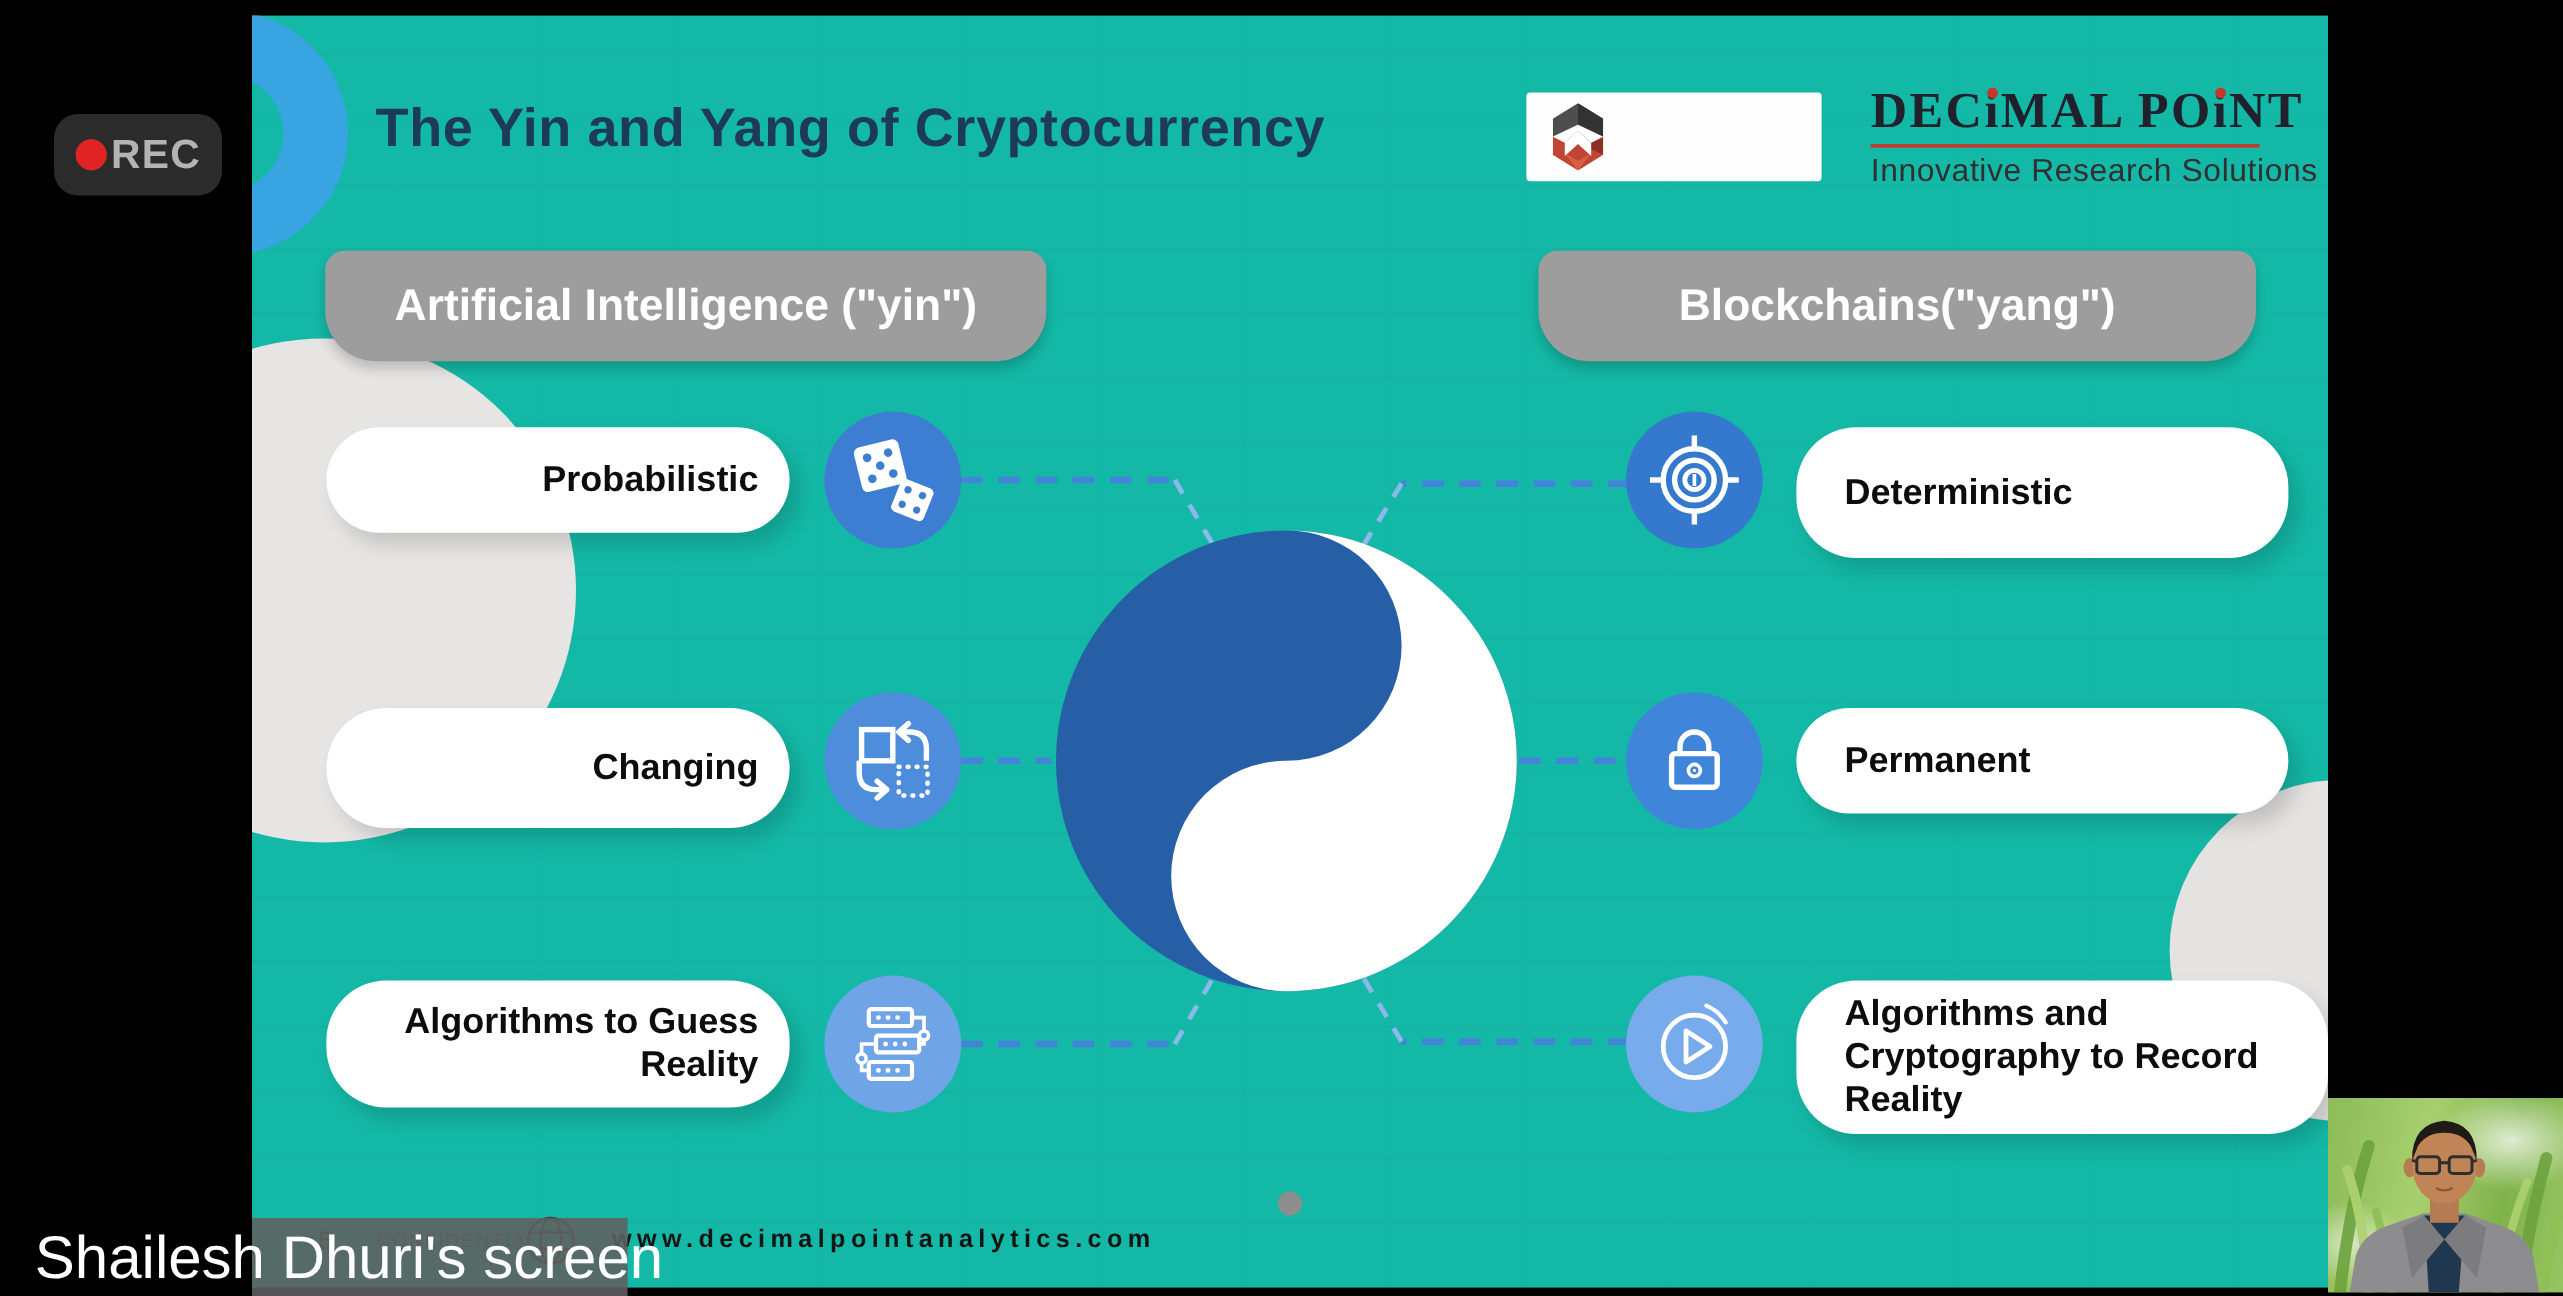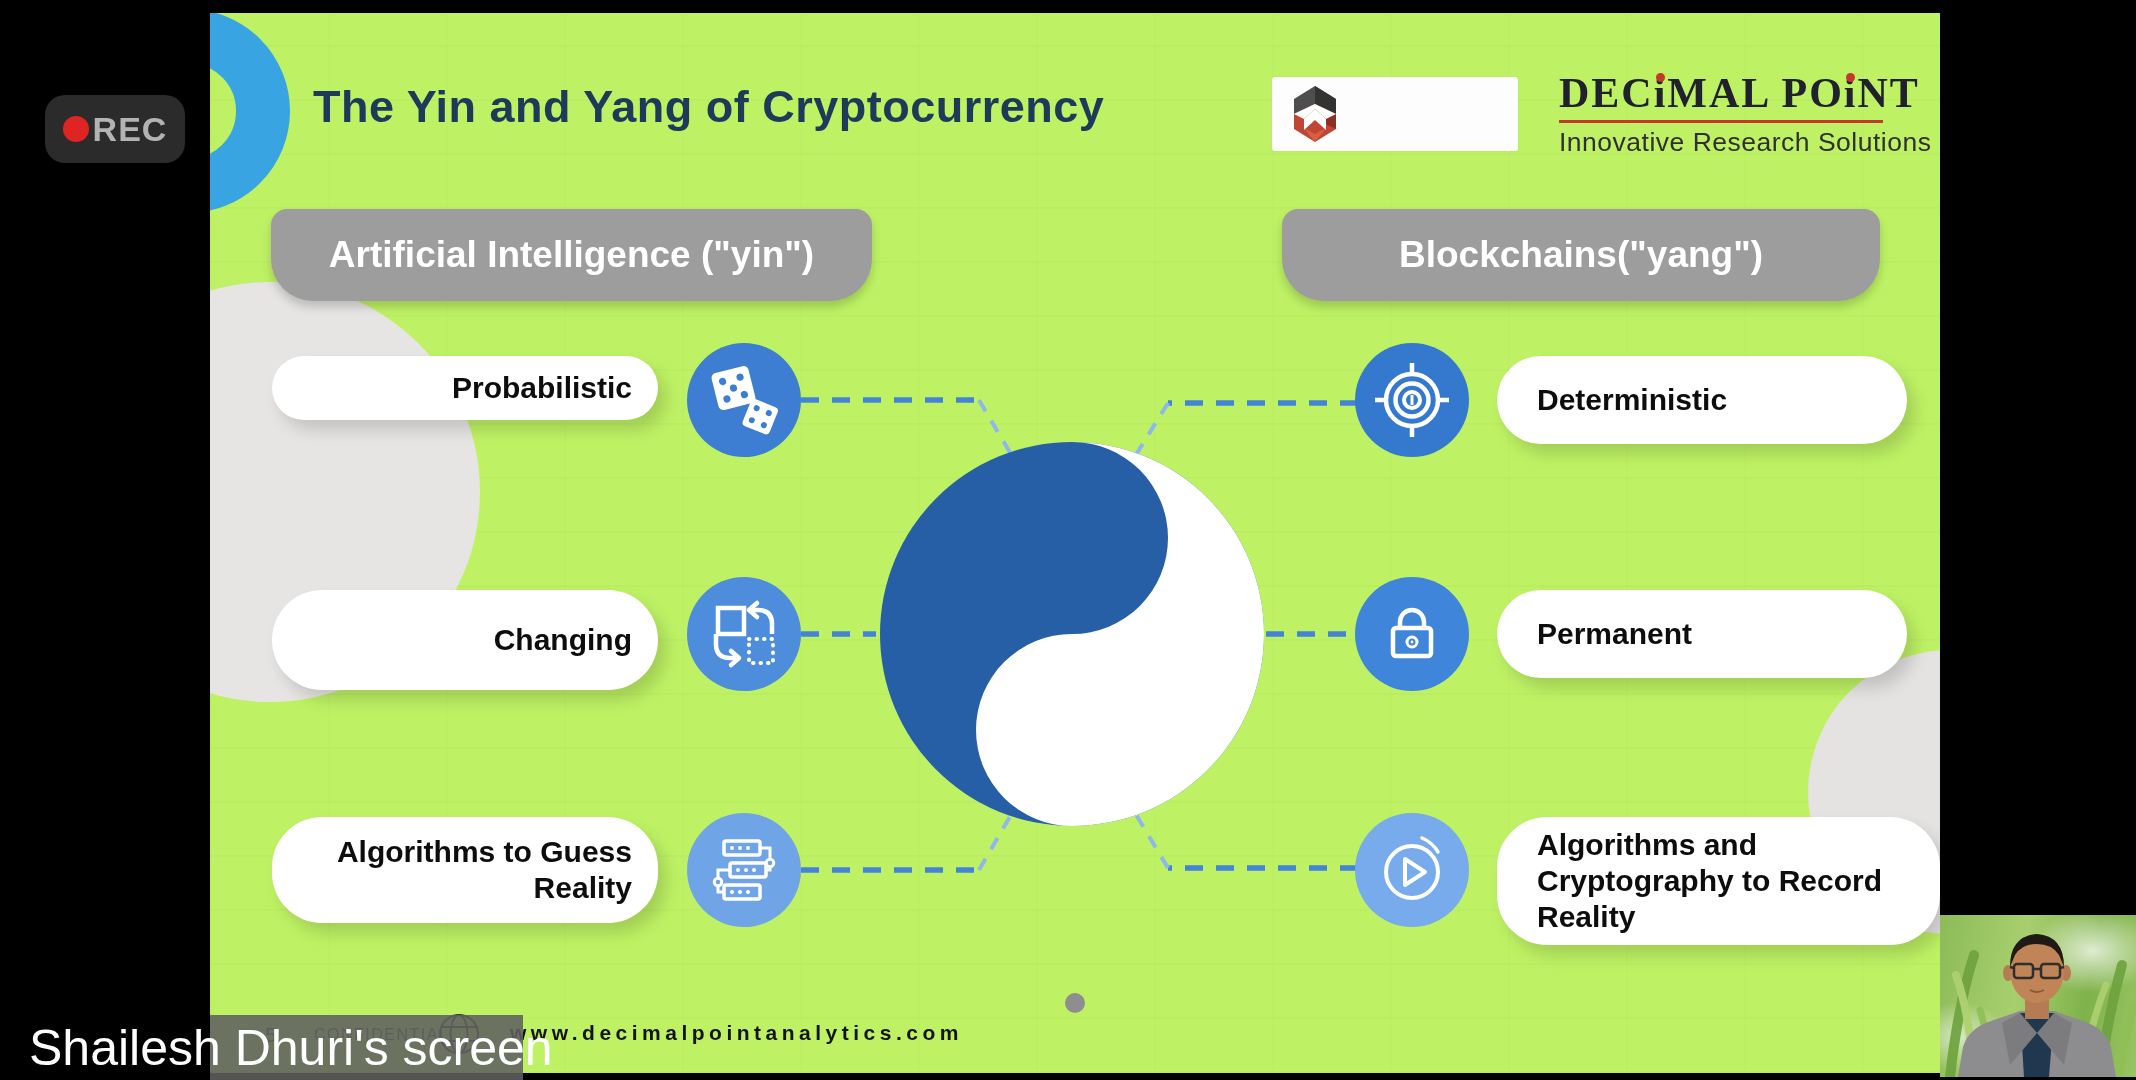--- a/index.html
+++ b/index.html
@@ -1,19 +1,19 @@
 <!DOCTYPE html>
 <html><head>
 <meta charset="utf-8">
 <style>
   html,body{margin:0;padding:0;background:#000;}
   #stage{position:relative;width:2136px;height:1080px;background:#000;overflow:hidden;
          font-family:"Liberation Sans",sans-serif;}
   
-  #slide{position:absolute;left:210px;top:13px;width:1730px;height:1060px;background:#bef264;overflow:hidden;}
+  #slide{position:absolute;left:210px;top:13px;width:1730px;height:1060px;background:#14b8a6;overflow:hidden;}
   #slide::before{content:"";position:absolute;inset:0;
     background:
       repeating-linear-gradient(0deg, rgba(0,0,0,0.018) 0 2px, transparent 2px 54px),
       repeating-linear-gradient(90deg, rgba(0,0,0,0.010) 0 2px, transparent 2px 118px);
     pointer-events:none;}
   .abs{position:absolute;}
   
   .donut{left:-124px;top:-4px;width:204px;height:204px;border-radius:50%;
          border:54px solid #38a4e2;box-sizing:border-box;background:transparent;}
   .gray-circle-left{left:-150px;top:269px;width:420px;height:420px;border-radius:50%;background:#e6e5e3;}
@@ -38,24 +38,24 @@
                display:flex;align-items:center;justify-content:center;
                color:#fff;font-size:37px;font-weight:700;
                box-shadow:0 6px 10px rgba(0,0,0,0.18);white-space:nowrap;}
   #hdr-left{left:61px;top:196px;width:601px;}
   #hdr-right{left:1072px;top:196px;width:598px;}
   
   .pill{background:#fff;border-radius:50px;box-shadow:8px 10px 16px rgba(0,0,0,0.15);
         display:flex;align-items:center;color:#0d0d0d;font-size:30px;font-weight:700;line-height:36px;}
   .pill.left{justify-content:flex-end;text-align:right;padding-right:26px;box-sizing:border-box;}
   .pill.right{justify-content:flex-start;text-align:left;padding-left:40px;box-sizing:border-box;}
-  #pill-l1{left:62px;top:343px;width:386px;height:64px;}
+  #pill-l1{left:62px;top:343px;width:386px;height:88px;}
   #pill-l2{left:62px;top:577px;width:386px;height:100px;}
   #pill-l3{left:62px;top:804px;width:386px;height:106px;}
-  #pill-r1{left:1287px;top:343px;width:410px;height:88px;}
+  #pill-r1{left:1287px;top:343px;width:410px;height:109px;}
   #pill-r2{left:1287px;top:577px;width:410px;height:88px;}
   #pill-r3{left:1287px;top:804px;width:443px;height:128px;}
   
   .icon-circle{width:114px;height:114px;border-radius:50%;display:flex;align-items:center;justify-content:center;}
   #ic-dice{left:477px;top:330px;background:#3d7ed2;}
   #ic-transform{left:477px;top:564px;background:#4e8ddc;}
   #ic-servers{left:477px;top:800px;background:#6fa5e7;}
   #ic-target{left:1145px;top:330px;background:#3579cf;}
   #ic-lock{left:1145px;top:564px;background:#3f85d9;}
   #ic-play{left:1145px;top:800px;background:#77abec;}

